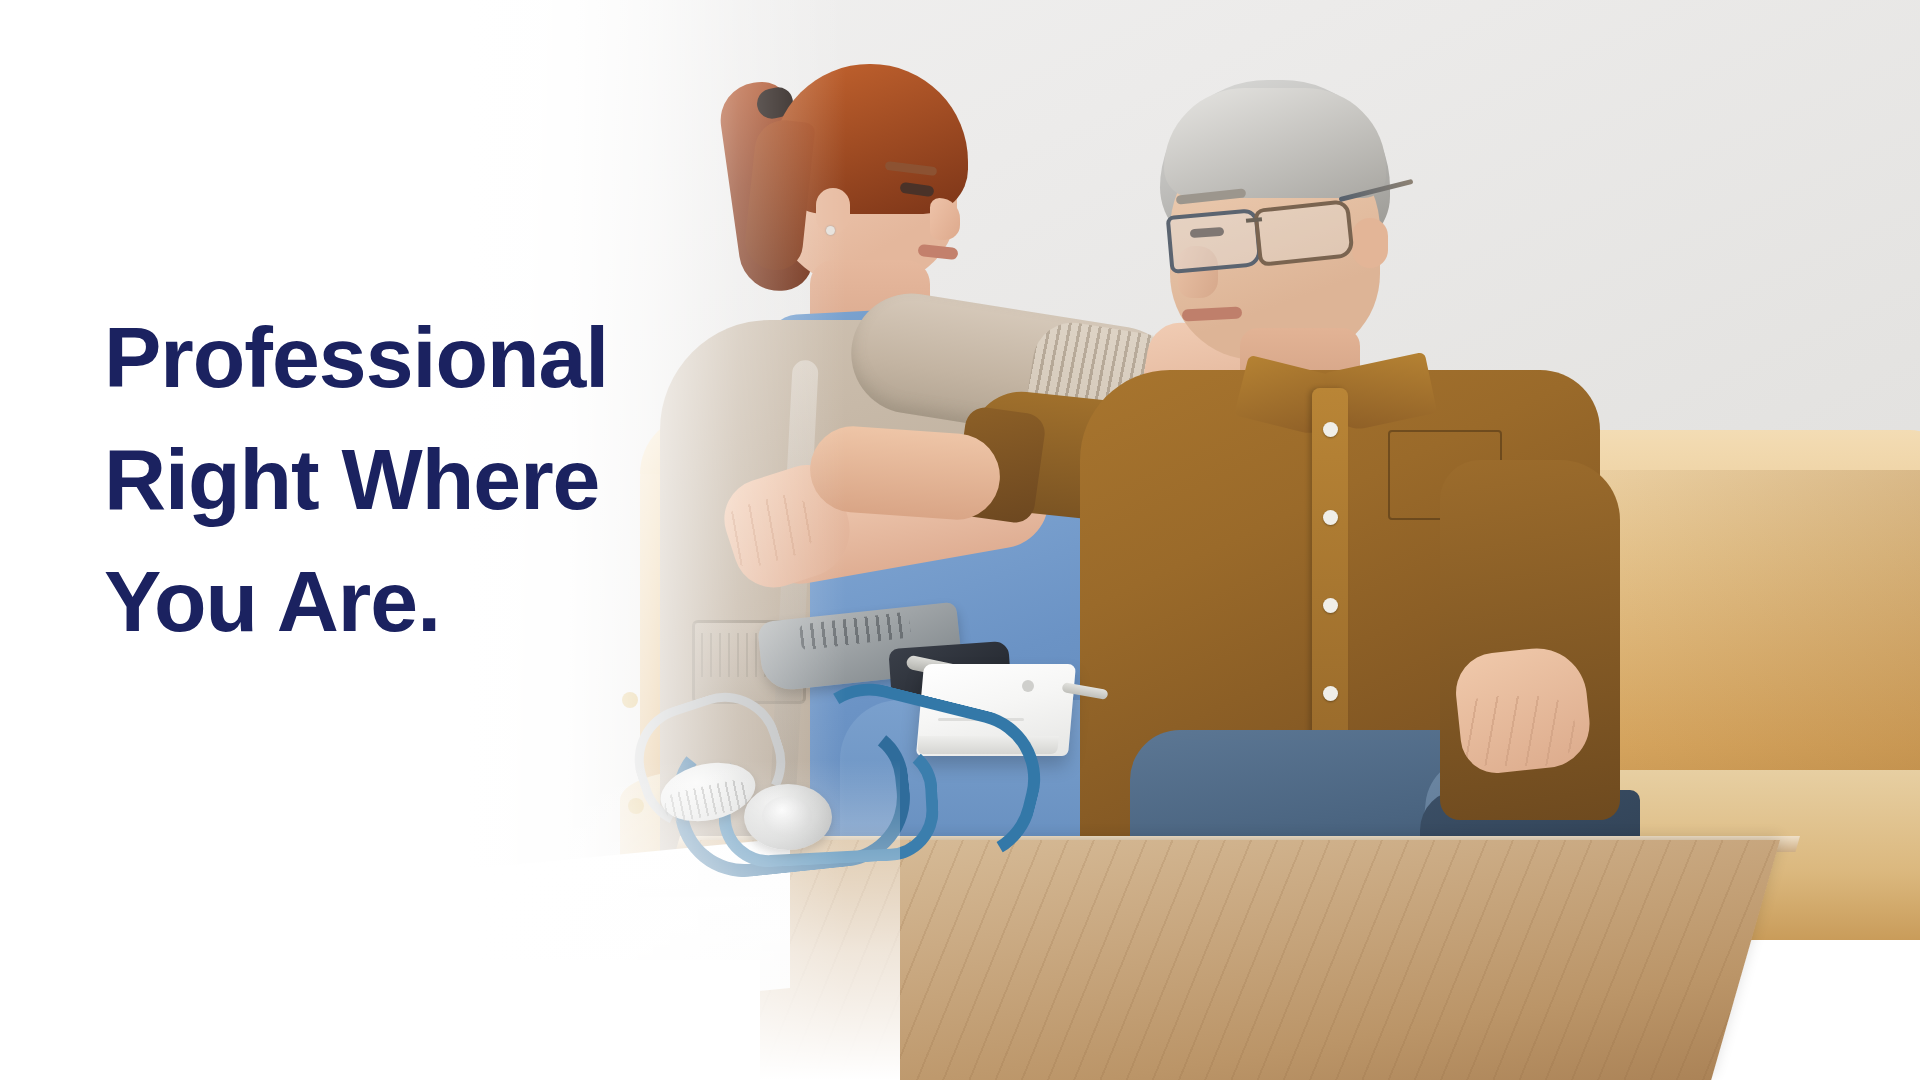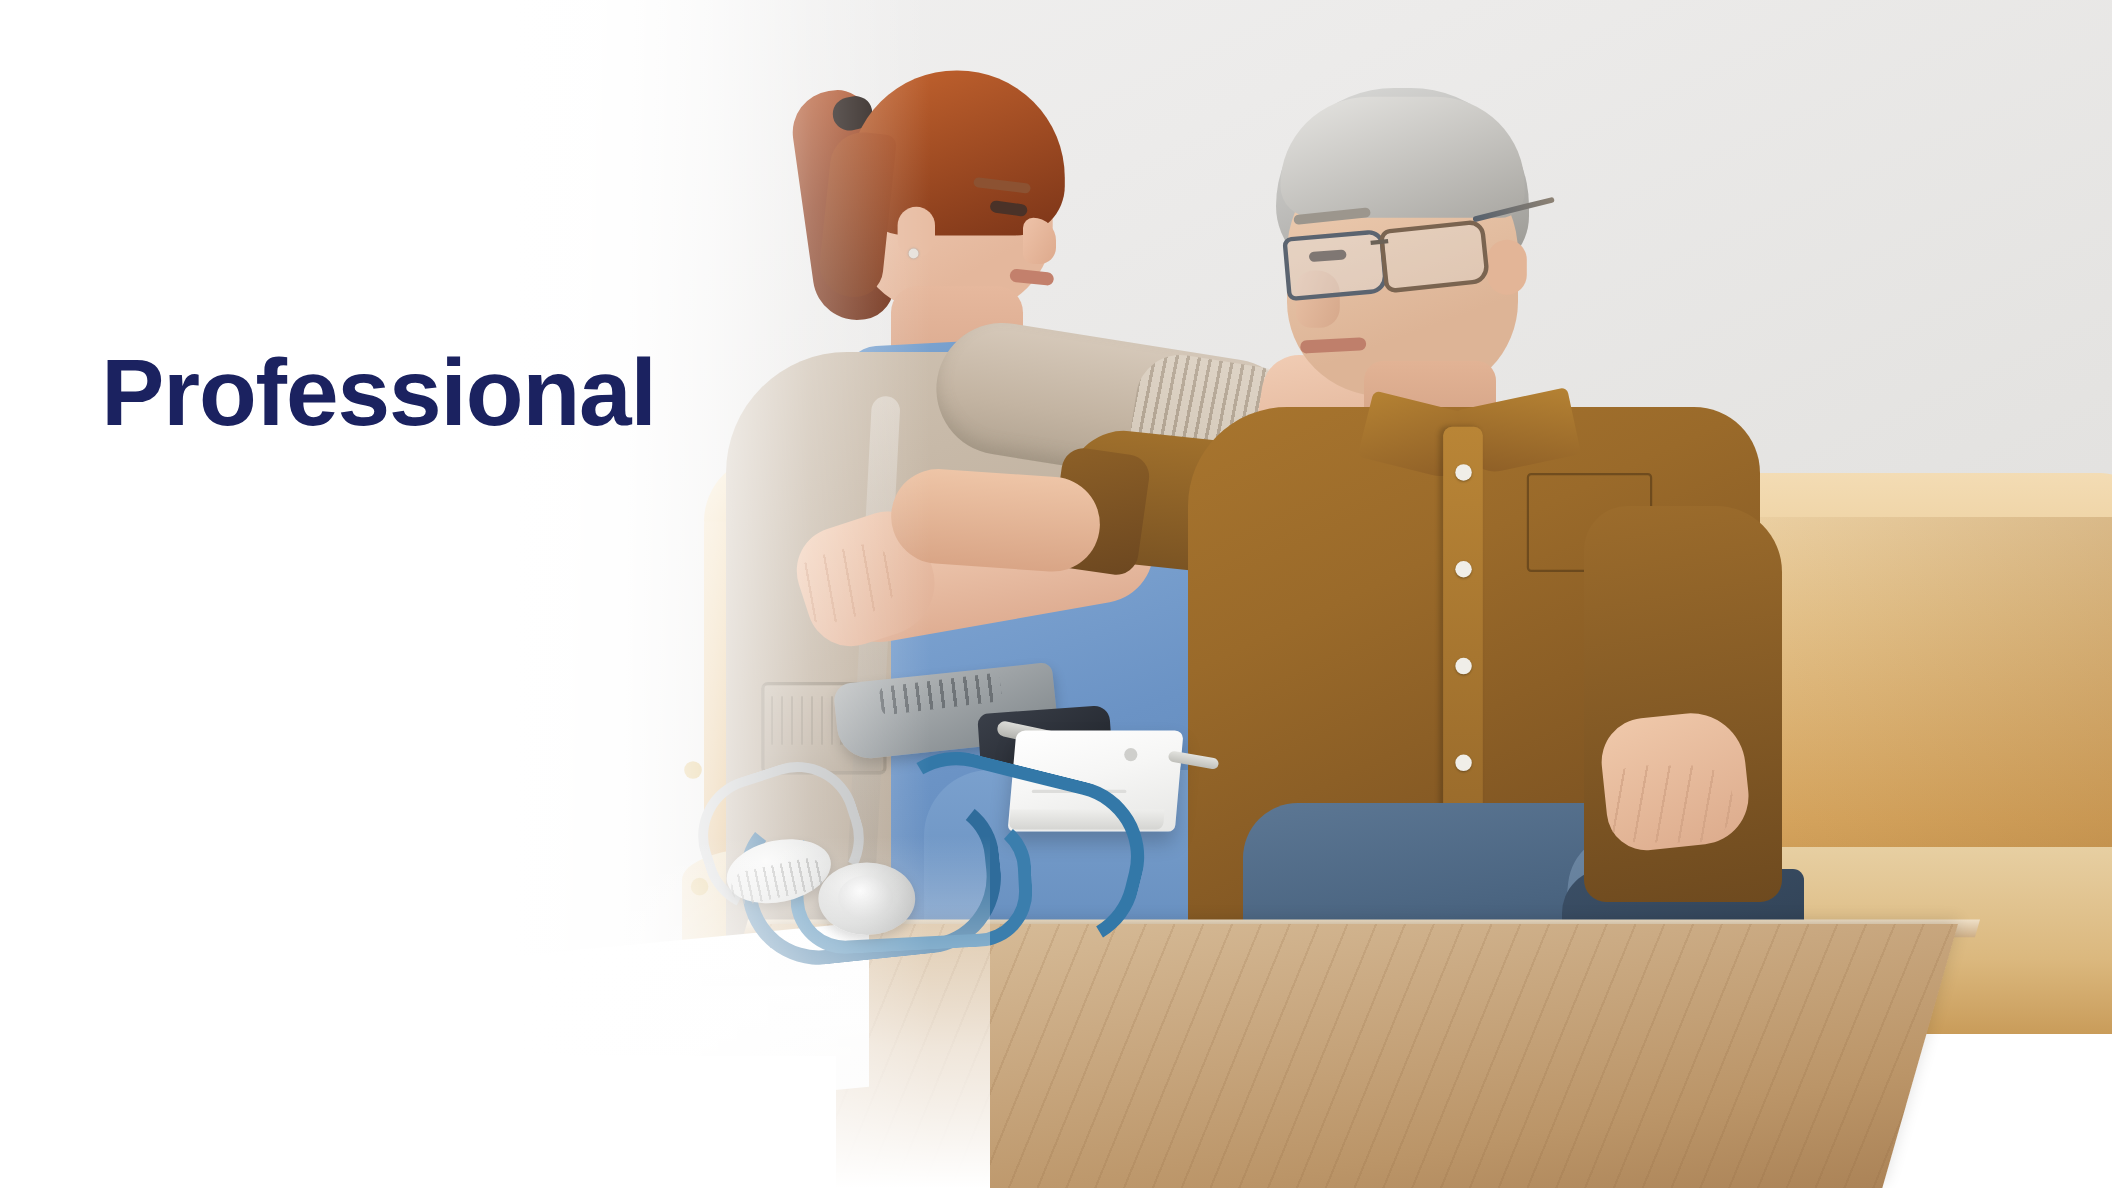--- a/index.html
+++ b/index.html
@@ -480,21 +480,21 @@
   }
   .bottom-fade{
     position:absolute; left:0; bottom:0; width:900px; height:320px;
     background: linear-gradient(0deg, rgba(255,255,255,1) 0%, rgba(255,255,255,.7) 40%, rgba(255,255,255,0) 100%);
     pointer-events:none;
   }
 
   
   .headline{
     position:absolute;
-    left:92px;
+    left:104px;
     top:296px;
     width:700px;
     z-index:40;
   }
   .headline .line{
     display:block;
     font-family:"Liberation Sans", sans-serif;
     font-weight:700;
     font-size:86px;
     line-height:122px;
@@ -608,15 +608,17 @@
       <div class="steth-chest"></div>
       <div class="steth-chest-in"></div>
     </div>
 
     <div class="left-fade"></div>
     <div class="bottom-fade"></div>
   </div>
 
   <div class="headline">
     <span class="line">Professional</span>
+    <span class="line">Right Where</span>
+    <span class="line">You Are.</span>
   </div>
 
 </div>
 
 </body></html>

